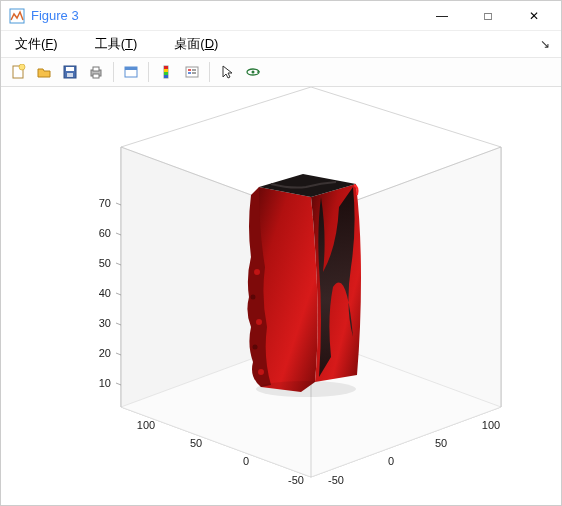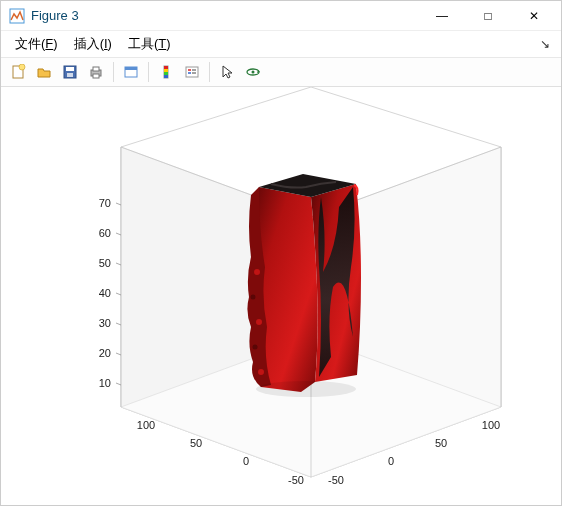--- a/index.html
+++ b/index.html
@@ -1,23 +1,23 @@
 <!DOCTYPE html>
 <html><head>
 <meta charset="utf-8">
 <style>
   * { box-sizing: border-box; margin: 0; padding: 0; }
   body { font-family: "Microsoft YaHei", "Segoe UI", sans-serif; font-size: 12px; background: #fff; width: 562px; height: 506px; overflow: hidden; }
   .window { width: 562px; height: 506px; border: 1px solid #ccc; display: flex; flex-direction: column; background: #fff; }
   .titlebar { height: 30px; display: flex; align-items: center; padding: 0 4px 0 8px; background: #fff; border-bottom: 1px solid #eee; }
   .app-icon { width: 16px; height: 16px; margin-right: 6px; display:flex; align-items:center; justify-content:center; }
-  .title-text { flex: 1; font-size: 13px; color: #0c4a6e; }
+  .title-text { flex: 1; font-size: 13px; color: #3b82f6; }
   .win-controls { display: flex; }
   .win-btn { width: 46px; height: 30px; display:flex; align-items:center; justify-content:center; color:#000; }
-  .menubar { height: 26px; display:flex; align-items:center; padding: 0 6px; background:#fff; }
+  .menubar { height: 26px; display:flex; align-items:center; padding: 0 6px; background:#fff;gap:21px; }
   .menu-item { padding: 2px 8px; font-size: 13px; color:#000; }
   .menu-item u { text-decoration: underline; }
   .menu-arrow { margin-left:auto; width:20px; text-align:center; font-size:12px; color:#333; }
   .toolbar { height: 30px; display:flex; align-items:center; padding: 2px 4px; border-top:1px solid #e8e8e8; border-bottom:1px solid #e0e0e0; background:#fdfdfd; }
   .tb-btn { width:24px; height:24px; display:flex; align-items:center; justify-content:center; margin: 0 1px; border:1px solid transparent; border-radius:2px; }
   .tb-sep { width:1px; height:20px; background:#dcdcdc; margin:0 4px; }
   .plot-area { flex:1; background:#fff; position:relative; overflow:hidden; }
   svg.plot { position:absolute; left:0; top:0; }
   .axis-text { font: 11px Arial, sans-serif; fill:#222; }
   .axis-line { stroke:#888; stroke-width:0.7; }
@@ -45,22 +45,22 @@
           <span>□</span>
         </div>
       <div class="win-btn">
           <span>✕</span>
         </div>
     </div>
   </div>
 
   <div class="menubar">
     <span class="menu-item"><span>文件</span>(<u>F</u>)</span>
-    <span class="menu-item"><span>插入</span>(<u>I</u>)</span>
     <span class="menu-item"><span>工具</span>(<u>T</u>)</span>
+    <span class="menu-item"><span>桌面</span>(<u>D</u>)</span>
     <span class="menu-arrow">↘</span>
   </div>
 
   <div class="toolbar">
     <div class="tb-btn">
       <svg width="16" height="16">
           <rect x="3" y="2" width="10" height="12" fill="#fff" stroke="#b0883a"></rect>
           <circle cx="12" cy="3" r="3" fill="#ffe27a" stroke="#c9a02a" stroke-width="0.6"></circle>
         </svg>
     </div>

